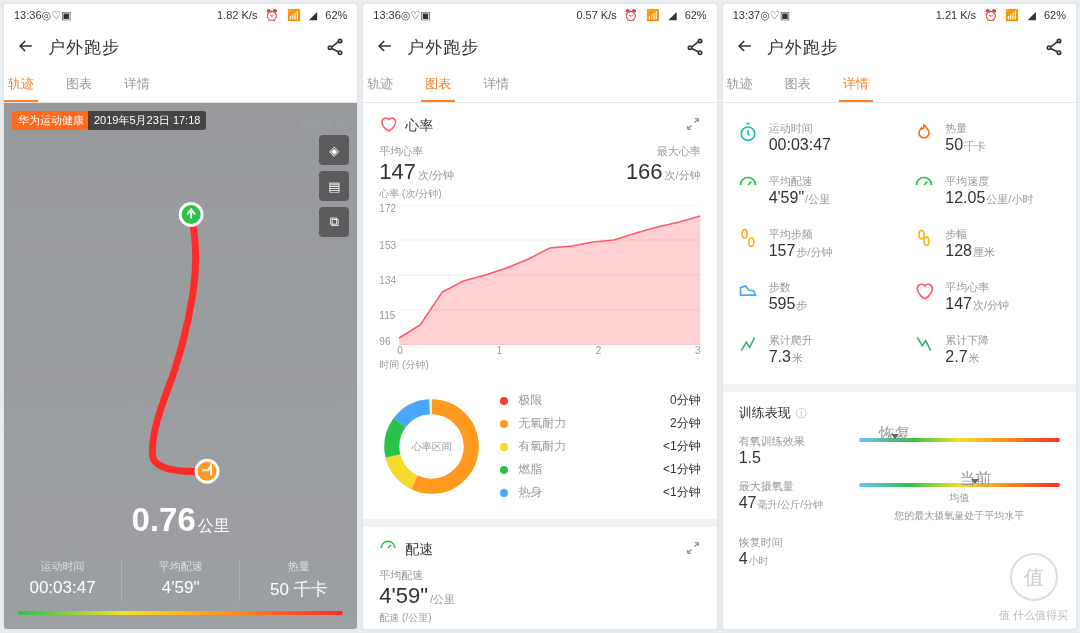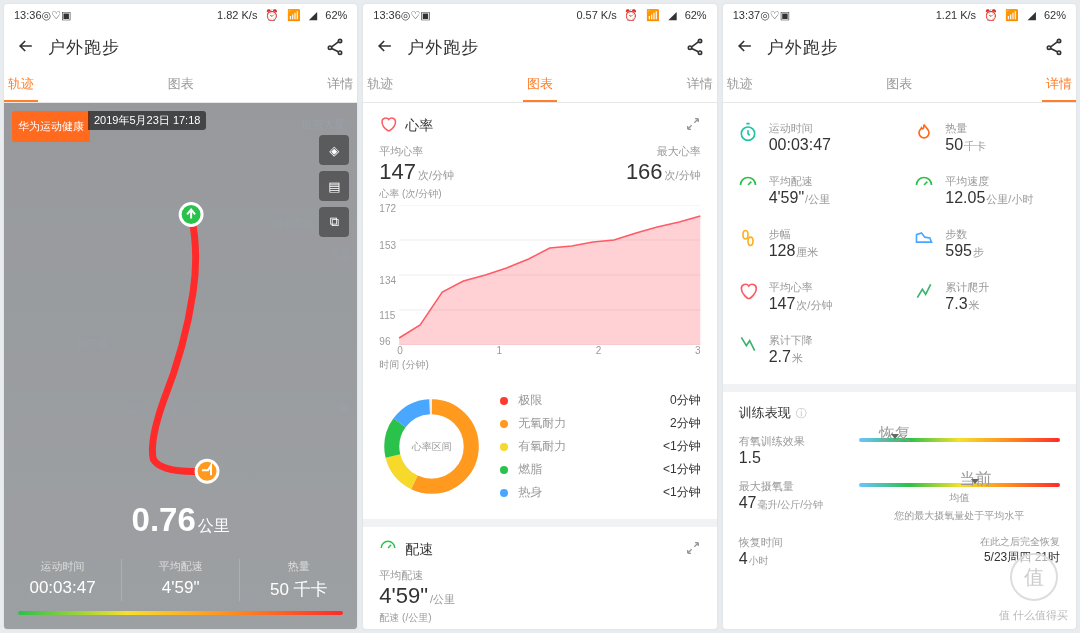--- a/index.html
+++ b/index.html
@@ -23,28 +23,28 @@
     border-radius:3px;box-shadow:0 0 2px rgba(0,0,0,.1);
     overflow:hidden;position:relative;
   }
   .statusbar{display:flex;align-items:center;height:22px;padding:0 10px;font-size:11px;color:#333}
   .statusbar .left{display:flex;align-items:center}
   .statusbar .right{margin-left:auto;display:flex;gap:8px;align-items:center}
   .appbar{display:flex;align-items:center;height:42px;padding:0 12px}
   .appbar .back{margin-right:12px}
   .appbar .title{font-size:17px;font-weight:500;letter-spacing:1px}
   .appbar .share{margin-left:auto}
-  .tabs{display:flex;justify-content:space-between;gap:48px;height:34px;border-bottom:1px solid var(--divider)}
+  .tabs{display:flex;justify-content:flex-start;gap:24px;height:34px;border-bottom:1px solid var(--divider)}
   .tab{color:var(--grey-text);font-size:13px;display:flex;align-items:center;border-bottom:2px solid transparent;padding:0 4px}
   .tab.active{color:var(--accent);border-bottom-color:var(--accent)}
   .body{flex:1;overflow:hidden;position:relative}
   
   .map{position:absolute;inset:0;background:linear-gradient(180deg,#d2d5d9,#dadee1)}
   .map::after{content:"";position:absolute;inset:0;background:rgba(0,0,0,.28)}
-  .badge{position:absolute;top:8px;left:8px;background:#ff6a1f;color:#fff;font-size:11px;padding:8px 6px;border-radius:3px 0 0 3px;z-index:2}
+  .badge{position:absolute;top:8px;left:8px;background:#ff6a1f;color:#fff;font-size:11px;padding:2px 6px;border-radius:3px 0 0 3px;z-index:2}
   .badge2{position:absolute;top:8px;left:84px;background:rgba(0,0,0,.55);color:#fff;font-size:11px;padding:2px 6px;border-radius:0 3px 3px 0;z-index:2}
   .map-ctrl{position:absolute;right:8px;top:32px;z-index:2;display:flex;flex-direction:column;gap:6px}
   .map-btn{width:30px;height:30px;background:rgba(50,50,50,.6);border-radius:4px;color:#fff;display:flex;align-items:center;justify-content:center}
   .route{position:absolute;inset:0;z-index:1}
   .map-labels{position:absolute;inset:0;z-index:1;color:#9aa0a6;font-size:11px}
   .map-label{position:absolute}
   .big-dist{position:absolute;bottom:92px;left:0;right:0;text-align:center;color:#fff;z-index:3}
   .big-dist .val{font-size:33px;font-weight:700;line-height:1}
   .big-dist .unit{font-size:16px;margin-left:2px}
   .stat-row{position:absolute;bottom:28px;left:0;right:0;display:flex;z-index:3}
@@ -381,20 +381,29 @@
             <svg width="20" height="20" viewBox="0 0 24 24" fill="none" stroke="currentColor" stroke-width="2">
               <path d="M3 12a9 9 0 0118 0"></path>
               <path d="M12 12l4-4"></path>
             </svg>
           </div>
           <div><div class="lbl">平均速度</div><span class="v">12.05</span><span class="u">公里/小时</span></div>
         </div>
         <div class="metric">
           <div class="mi" style="color:#ffb01f">
             <svg width="20" height="20" viewBox="0 0 24 24" fill="none" stroke="currentColor" stroke-width="2">
+              <ellipse cx="8" cy="7" rx="3" ry="5"></ellipse>
+              <ellipse cx="16" cy="17" rx="3" ry="5"></ellipse>
+            </svg>
+          </div>
+          <div><div class="lbl">平均步频</div><span class="v">157</span><span class="u">步/分钟</span></div>
+        </div>
+        <div class="metric">
+          <div class="mi" style="color:#ffb01f">
+            <svg width="20" height="20" viewBox="0 0 24 24" fill="none" stroke="currentColor" stroke-width="2">
               <ellipse cx="9" cy="8" rx="3" ry="5"></ellipse>
               <ellipse cx="15" cy="16" rx="3" ry="5"></ellipse>
             </svg>
           </div>
           <div><div class="lbl">步幅</div><span class="v">128</span><span class="u">厘米</span></div>
         </div>
         <div class="metric">
           <div class="mi" style="color:#49a7ff">
             <svg width="20" height="20" viewBox="0 0 24 24" fill="none" stroke="currentColor" stroke-width="2">
               <path d="M3 17h18l-2-5-6-1-4-5-6 2z"></path>
@@ -450,22 +459,18 @@
             <span class="mark" style="left:58%">当前</span>
             <span class="arrow" style="left:58%"></span>
           </div>
           <div class="note">均值</div>
           <div class="note">您的最大摄氧量处于平均水平</div>
         </div>
       </div>
 
       <div class="row">
         <div class="left"><div class="lbl">恢复时间</div><span class="v">4</span><span class="u">小时</span></div>
-        <div class="right" style="text-align:right">
-          <div class="lbl" style="font-size:10px">在此之后完全恢复</div>
-          <div style="font-size:12px">5/23周四 21时</div>
-        </div>
       </div>
     </div>
   </div>
   <div class="wm-circle">值</div>
   <div class="watermark">值 什么值得买</div>
 </div>
 
 </body></html>

